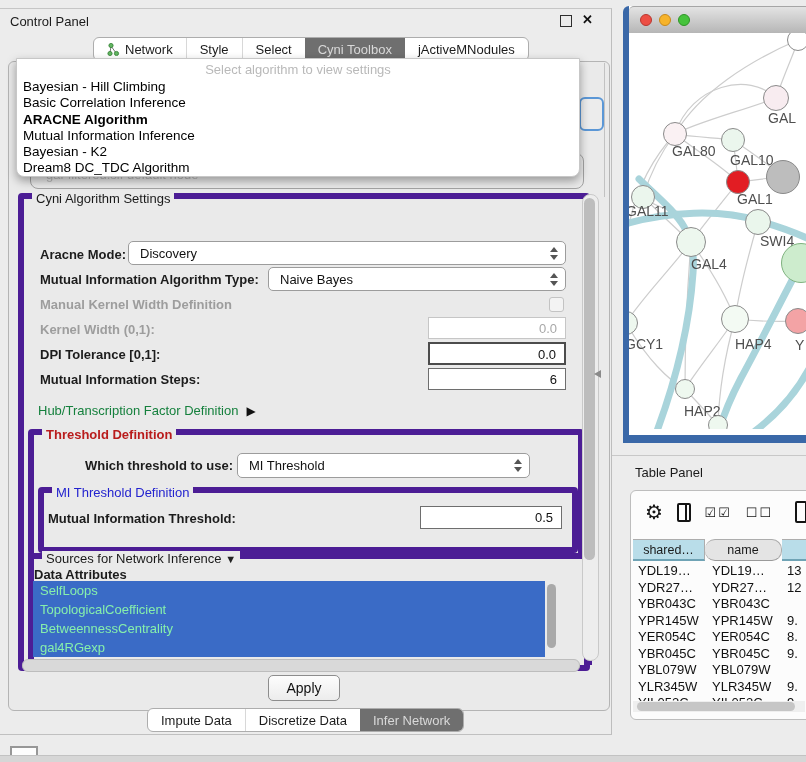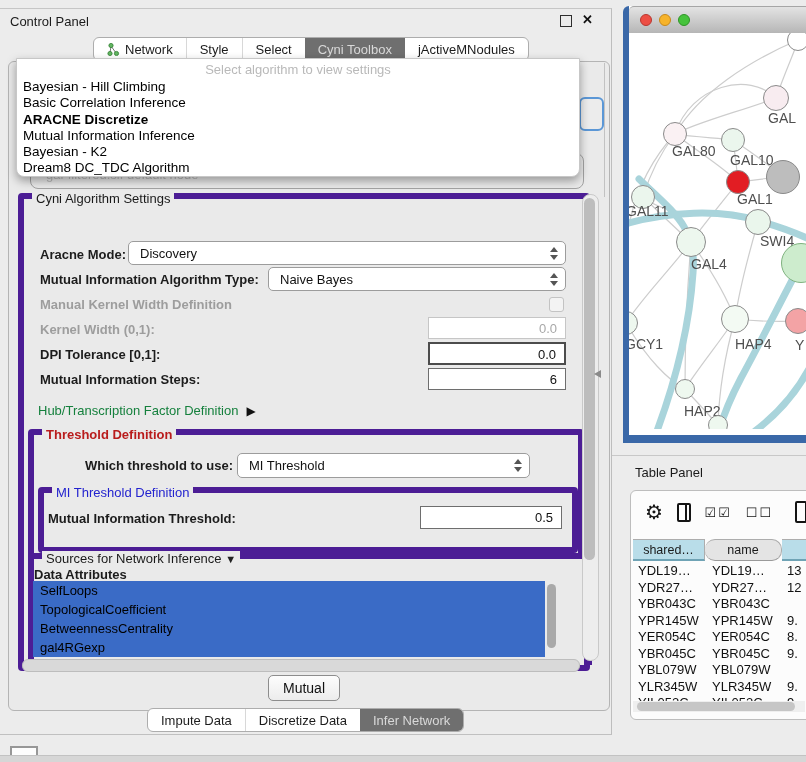--- a/index.html
+++ b/index.html
@@ -47,21 +47,21 @@
   .field{background:#fff;border:1px solid #c0c0c0;text-align:right;font-size:13px;color:#111;
     padding:3px 8px 0 8px;box-sizing:border-box;}
   .field.focus{border:2px solid #4c4c4c;}
   .field.strong{border:1px solid #6e6e6e;}
   .field.dis{color:#a8a8a8;border:1px solid #c6c6c6;}
   .checkbox.dis{width:13px;height:13px;border:1.5px solid #c3c3c3;border-radius:3px;background:#f3f3f3;}
   .arrow-right:before{content:"▶";font-size:12px;color:#111;}
   .arrow-down:before{content:"▼";font-size:11px;color:#222;}
   
   .attr-list{overflow:hidden;background:#fff;}
-  .attr-item{background:#3a6bc6;color:#000000;font-size:13px;line-height:19px;padding-left:7px;white-space:nowrap;}
+  .attr-item{background:#3a6bc6;color:#86efac;font-size:13px;line-height:19px;padding-left:7px;white-space:nowrap;}
   
   .vsb-track{background:#ededed;border:1px solid #c9c9c9;border-radius:8px;}
   .vsb-thumb{background:#bdbdbd;border-radius:6px;}
   .hbar{background:#d9d9d9;border:1px solid #bdbdbd;border-radius:6px;}
   
   .btn{background:linear-gradient(#fdfdfd,#ececec);border:1px solid #8d8d8d;border-radius:5px;
     font-size:14px;color:#111;display:flex;align-items:center;justify-content:center;}
   
   .float-frag{left:10px;top:746px;width:24px;height:18px;border:2px solid #979797;background:#fdfdfd;}
   .footer-strip{left:0;top:755px;width:806px;height:7px;background:#d6d6d6;border-top:1px solid #c2c2c2;}
@@ -137,21 +137,21 @@
     <div class="abs frag-vline"></div>
     <div class="abs frag-combo-btn"></div>
     <div class="abs bg-combo"></div>
     <div class="abs bg-combo-text">gal-filtered.sif default node</div>
 
     <div id="algo-popup" class="abs">
       <div class="dd-placeholder">Select algorithm to view settings</div>
       <div class="dd-items">
           <div class="dd-item">Bayesian - Hill Climbing</div>
           <div class="dd-item">Basic Correlation Inference</div>
-          <div class="dd-item hl">ARACNE Discretize</div>
+          <div class="dd-item hl">ARACNE Algorithm</div>
           <div class="dd-item">Mutual Information Inference</div>
           <div class="dd-item">Bayesian - K2</div>
           <div class="dd-item">Dream8 DC_TDC Algorithm</div>
         </div>
     </div>
 
     <div class="abs gb" style="left:18px;top:184px;width:560px;height:466px;">
       <span class="lg">Cyni Algorithm Settings</span>
     </div>
 
@@ -216,21 +216,21 @@
         <div class="attr-item">gal4RGexp</div>
       </div>
     <div class="abs vsb-thumb" style="left:547px;top:575px;width:9px;height:64px;background:#a9a9a9;"></div>
 
     <div class="abs vsb-track" style="left:582px;top:185px;width:15px;height:465px;">
       <div class="vsb-thumb" style="position:absolute;left:1px;top:3px;width:11px;height:362px;"></div>
     </div>
     <div class="abs hbar" style="left:22px;top:650px;width:556px;height:11px;"></div>
 
     <div class="abs btn" style="left:268px;top:666px;width:70px;height:24px;">
-      <span>Mutual</span>
+      <span>Apply</span>
     </div>
 
     <div class="abs tabbar" style="left:147px;top:699px;height:22px;">
       <div class="tab">
           <span>Impute Data</span>
         </div>
       <div class="tab">
           <span>Discretize Data</span>
         </div>
       <div class="tab sel">

